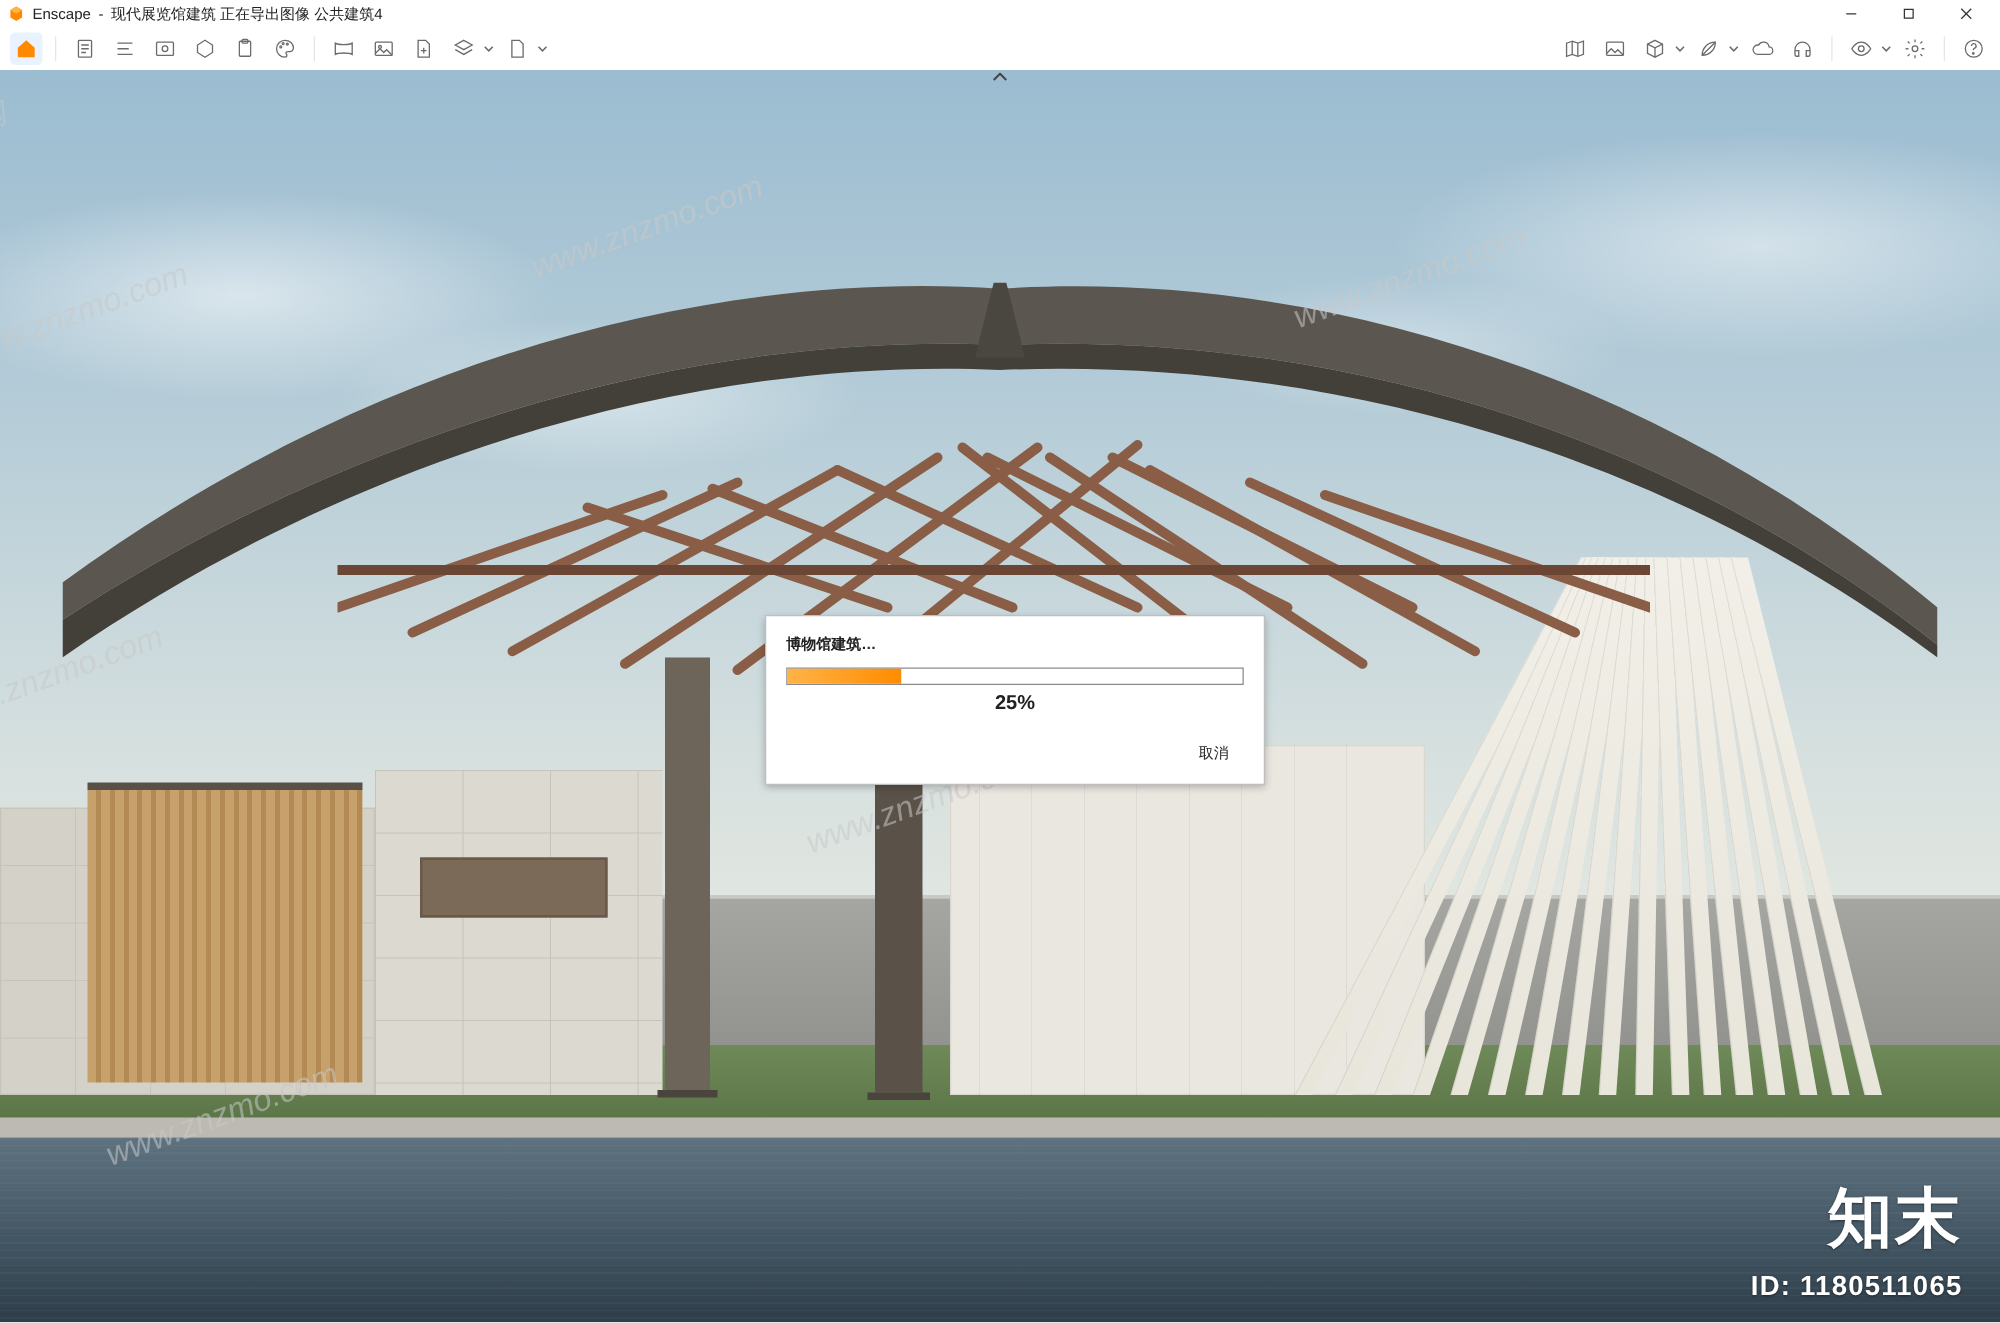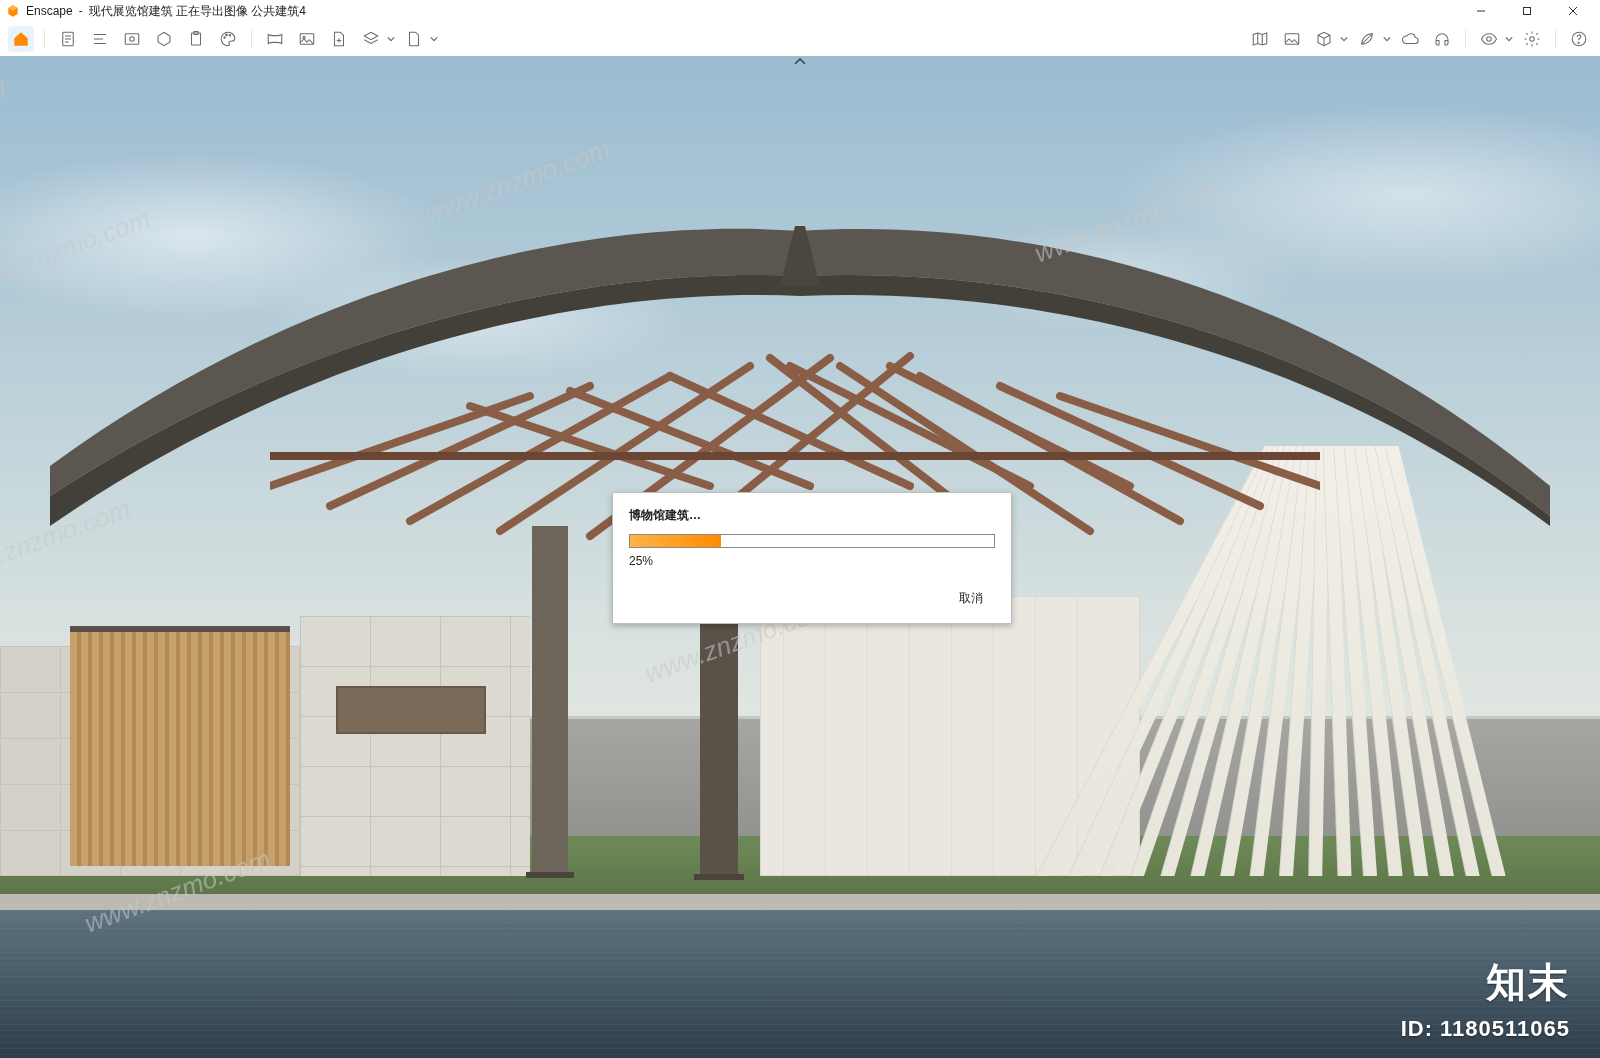--- a/index.html
+++ b/index.html
@@ -76,26 +76,26 @@
   .rafters svg { width:100%; height:100%; }
   
   .collapse-handle { position:absolute; top:0; left:50%; transform:translateX(-50%); width:28px; height:12px; display:flex; align-items:center; justify-content:center; color:#555; }
   .collapse-handle svg{width:12px;height:8px;stroke:#444;fill:none;stroke-width:1.6;}
   
   .dialog { position:absolute; left:612px; top:436px; width:400px; background:#fff; border:1px solid #bfbfbf; box-shadow:0 2px 6px rgba(0,0,0,0.25); font-size:12px; color:#222; }
   .dialog-body { padding:14px 16px 8px; }
   .dialog-title { font-weight:600; margin-bottom:10px; font-size:12px; }
   .progress-track { width:100%; height:14px; background:#fff; border:1px solid #8a8a8a; position:relative; }
   .progress-fill { position:absolute; left:0; top:0; bottom:0; background:linear-gradient(to right,#ffb347,#ff8c00); }
-  .progress-text { margin-top:6px; font-size:12px; }
+  .progress-text { text-align:center; margin-top:6px; font-size:16px;font-weight:bold; }
   .dialog-footer { display:flex; justify-content:flex-end; padding:10px 14px 12px; }
   .btn-cancel { padding:4px 14px; font-size:12px; border:none; background:transparent; color:#222; }
   
   .wm { position:absolute; color:rgba(200,200,200,0.55); font-size:26px; font-style:italic; transform:rotate(-20deg); pointer-events:none; user-select:none; }
-  .brand-mark { position:absolute; right:30px; bottom:48px; color:#fff; font-size:40px; font-weight:700; letter-spacing:2px; text-shadow:0 1px 2px rgba(0,0,0,0.5); }
+  .brand-mark { position:absolute; right:30px; bottom:48px; color:#fff; font-size:52px; font-weight:700; letter-spacing:2px; text-shadow:0 1px 2px rgba(0,0,0,0.5); }
   .brand-id { position:absolute; right:30px; bottom:16px; color:#fff; font-size:22px; font-weight:600; letter-spacing:1px; text-shadow:0 1px 2px rgba(0,0,0,0.5); }
 </style>
 </head>
 <body>
 
 <div class="titlebar">
   <div class="titlebar-left">
     <span class="app-logo">
       <svg viewBox="0 0 24 24">
           <path d="M12 2 L20 7 L20 17 L12 22 L4 17 L4 7 Z" fill="#ff8a00"></path>

